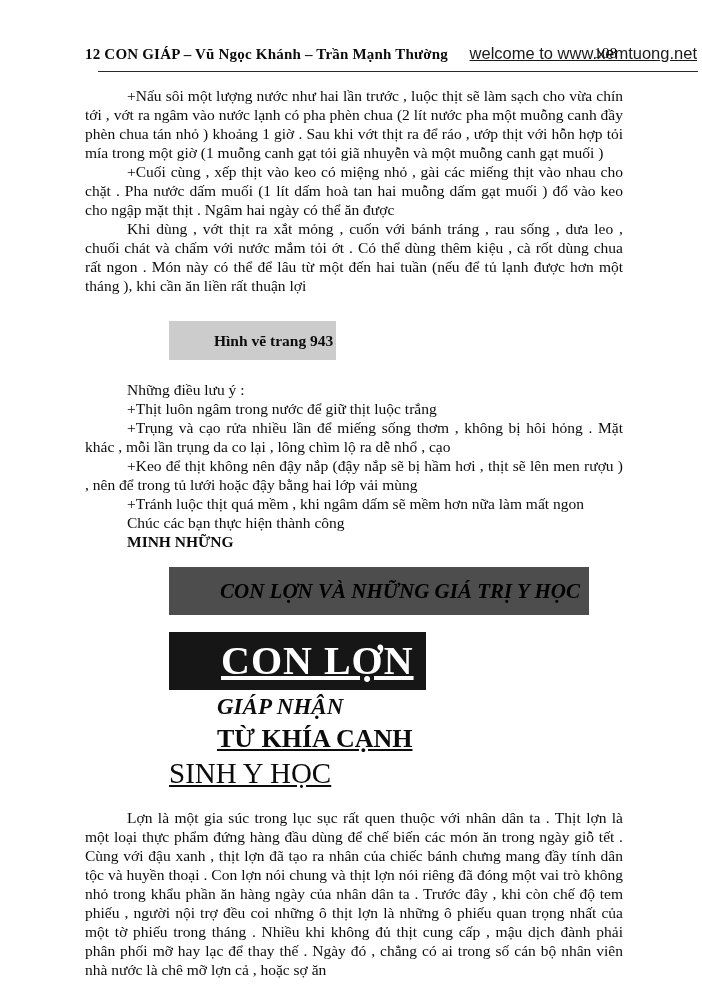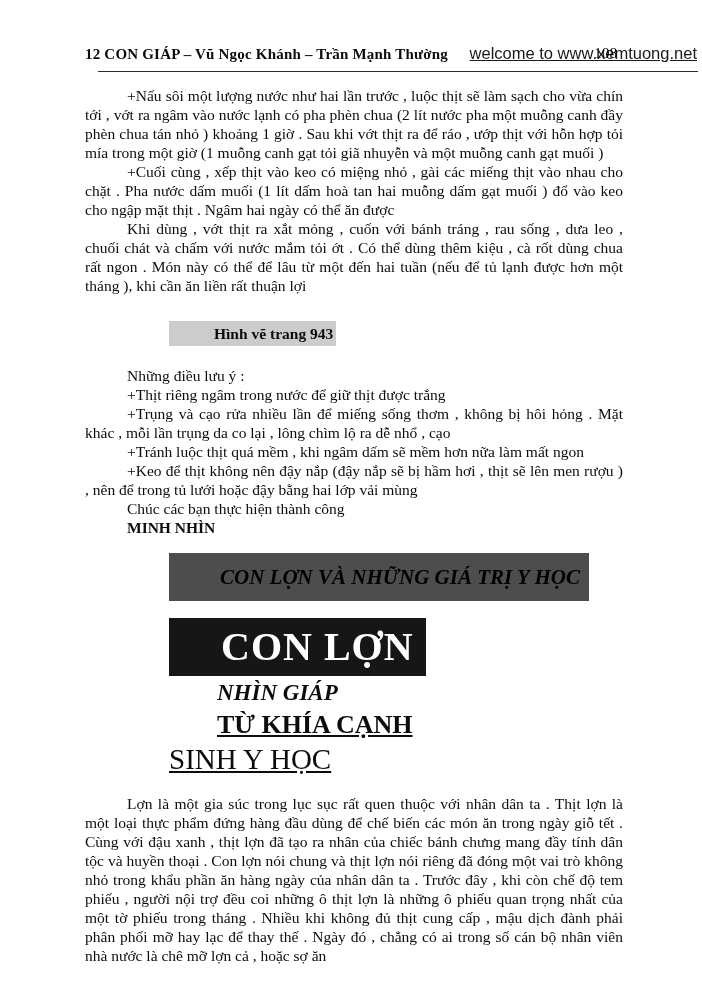--- a/index.html
+++ b/index.html
@@ -39,21 +39,21 @@
   .content{
     margin:14px 79px 0 85px; 
     font-size:15.5px;line-height:19px;
     text-align:justify;
   }
   .content p{margin:0;text-indent:42px;}
   .caption{
     margin:26px 0 0 42px;
     display:inline-block;
     font-weight:bold;font-size:15.5px;
-    padding:3px 3px;
+    padding:10px 3px;
   }
   .caption-wrap{margin:0;line-height:19px;}
   .notes-intro{margin-top:20px !important;}
   .closing{}
   .author{font-weight:bold;}
   
   .banner{
     margin:16px 0 0 42px;
     display:inline-block;
     font-style:italic;font-weight:bold;
@@ -62,20 +62,21 @@
     color:#000;
   }
   .banner-wrap{margin:0;line-height:0;}
   .block-title{
     margin:17px 0 0 42px;
     display:inline-block;
     color:#ffffff;
     font-weight:bold;font-size:40px;line-height:46px;
     padding:6px 12px 6px 10px;
     letter-spacing:1px;
+    text-decoration:underline;
   }
   .block-wrap{margin:0;line-height:0;}
   .sub1{
     margin:4px 0 0 48px;
     font-weight:bold;font-style:italic;font-size:23px;line-height:26px;
   }
   .sub2{
     margin:4px 0 0 48px;
     font-weight:bold;font-size:26px;line-height:30px;
     text-decoration:underline;
@@ -106,35 +107,35 @@
 
     <p>+Nấu sôi một lượng nước như hai lần trước , luộc thịt sẽ làm sạch cho vừa chín tới , vớt ra ngâm vào nước lạnh có pha phèn chua (2 lít nước pha một muỗng canh đầy phèn chua tán nhỏ ) khoảng 1 giờ . Sau khi vớt thịt ra để ráo , ướp thịt với hỗn hợp tỏi mía trong một giờ (1 muỗng canh gạt tỏi giã nhuyễn và một muỗng canh gạt muối )</p>
     <p>+Cuối cùng , xếp thịt vào keo có miệng nhỏ , gài các miếng thịt vào nhau cho chặt . Pha nước dấm muối (1 lít dấm hoà tan hai muỗng dấm gạt muối ) đổ vào keo cho ngập mặt thịt . Ngâm hai ngày có thể ăn được</p>
     <p>Khi dùng , vớt thịt ra xắt mỏng , cuốn với bánh tráng , rau sống , dưa leo , chuối chát và chấm với nước mắm tỏi ớt . Có thể dùng thêm kiệu , cà rốt dùng chua rất ngon . Món này có thể để lâu từ một đến hai tuần (nếu để tủ lạnh được hơn một tháng ), khi cần ăn liền rất thuận lợi</p>
 
     <p class="caption-wrap">
       <span class="caption" style="background:#cccccc;">Hình vẽ trang 943</span>
     </p>
 
     <p class="notes-intro">Những điều lưu ý :</p>
-    <p>+Thịt riêng ngâm trong nước để giữ thịt được trắng</p>
+    <p>+Thịt luôn ngâm trong nước để giữ thịt luộc trắng</p>
     <p>+Trụng và cạo rửa nhiều lần để miếng sống thơm , không bị hôi hỏng . Mặt khác , mỗi lần trụng da co lại , lông chìm lộ ra dễ nhổ , cạo</p>
+    <p>+Keo để thịt không nên đậy nắp (đậy nắp sẽ bị hầm hơi , thịt sẽ lên men rượu ) , nên để trong tủ lưới hoặc đậy bằng hai lớp vải mùng</p>
     <p>+Tránh luộc thịt quá mềm , khi ngâm dấm sẽ mềm hơn nữa làm mất ngon</p>
-    <p>+Keo để thịt không nên đậy nắp (đậy nắp sẽ bị hầm hơi , thịt sẽ lên men rượu ) , nên để trong tủ lưới hoặc đậy bằng hai lớp vải mùng</p>
     <p class="closing">Chúc các bạn thực hiện thành công</p>
-    <p class="author">MINH NHÌN</p>
+    <p class="author">MINH NHỮNG</p>
 
     <p class="banner-wrap">
       <span class="banner" style="background:#4d4d4d;">CON LỢN VÀ NHỮNG GIÁ TRỊ Y HỌC</span>
     </p>
 
     <p class="block-wrap">
       <span class="block-title" style="background:#161616;">CON LỢN</span>
     </p>
 
-    <p class="tight"><span class="sub1" style="display:inline-block">NHÌN GIÁP</span></p>
+    <p class="tight"><span class="sub1" style="display:inline-block">GIÁP NHẬN</span></p>
     <p class="tight"><span class="sub2">TỪ KHÍA CẠNH</span></p>
     <p class="tight"><span class="sub3">SINH Y HỌC</span></p>
 
     <p class="intro">Lợn là một gia súc trong lục sục rất quen thuộc với nhân dân ta . Thịt lợn là một loại thực phẩm đứng hàng đầu dùng để chế biến các món ăn trong ngày giỗ tết . Cùng với đậu xanh , thịt lợn đã tạo ra nhân của chiếc bánh chưng mang đầy tính dân tộc và huyền thoại . Con lợn nói chung và thịt lợn nói riêng đã đóng một vai trò không nhỏ trong khẩu phần ăn hàng ngày của nhân dân ta . Trước đây , khi còn chế độ tem phiếu , người nội trợ đều coi những ô thịt lợn là những ô phiếu quan trọng nhất của một tờ phiếu trong tháng . Nhiều khi không đủ thịt cung cấp , mậu dịch đành phải phân phối mỡ hay lạc để thay thế . Ngày đó , chẳng có ai trong số cán bộ nhân viên nhà nước là chê mỡ lợn cả , hoặc sợ ăn</p>
 
   </div>
 </div>
 
 </body></html>

